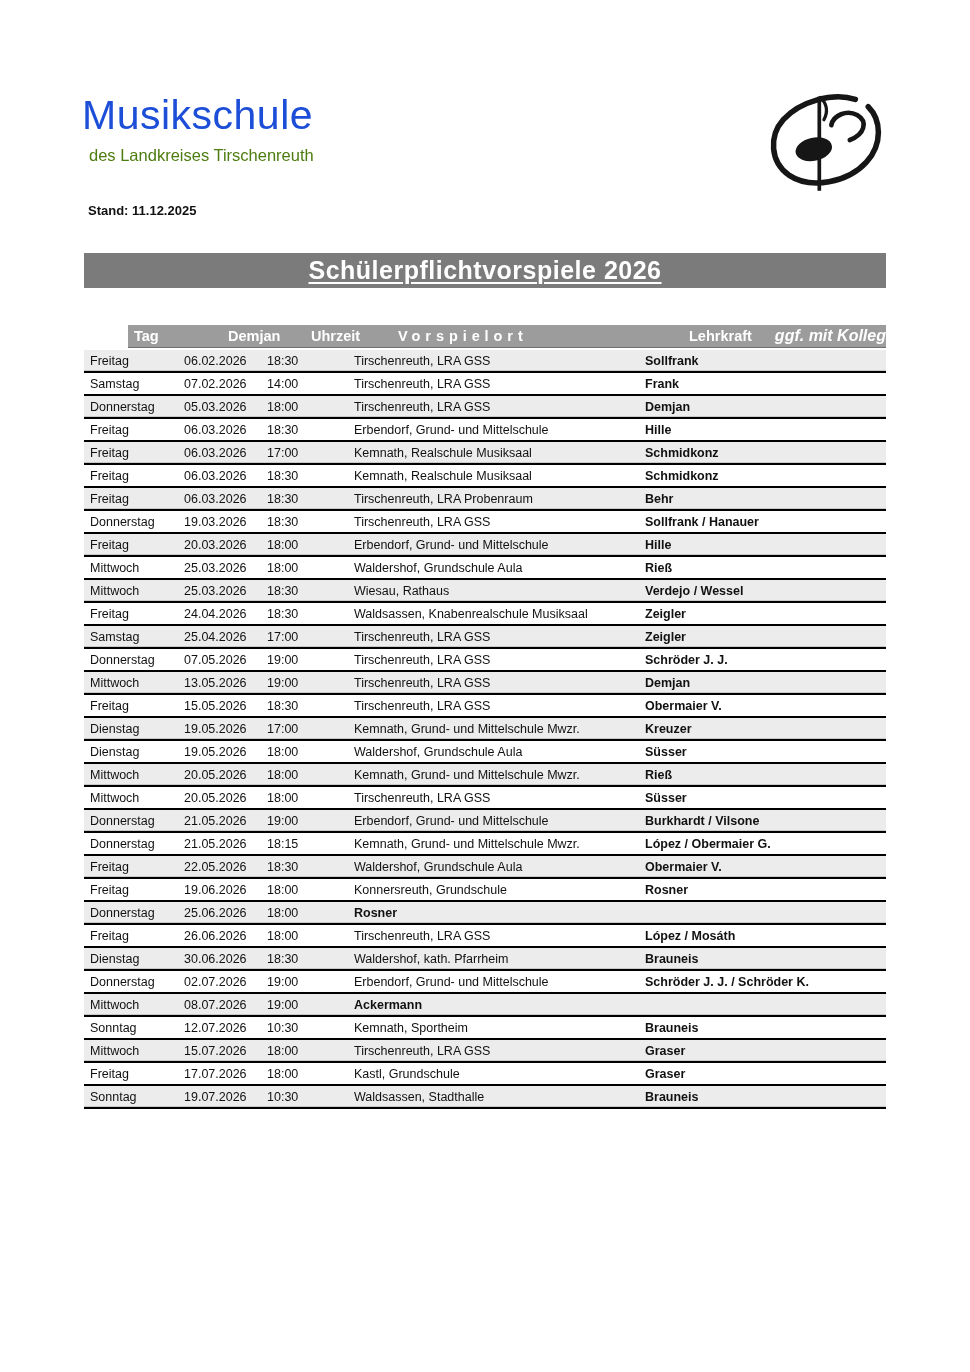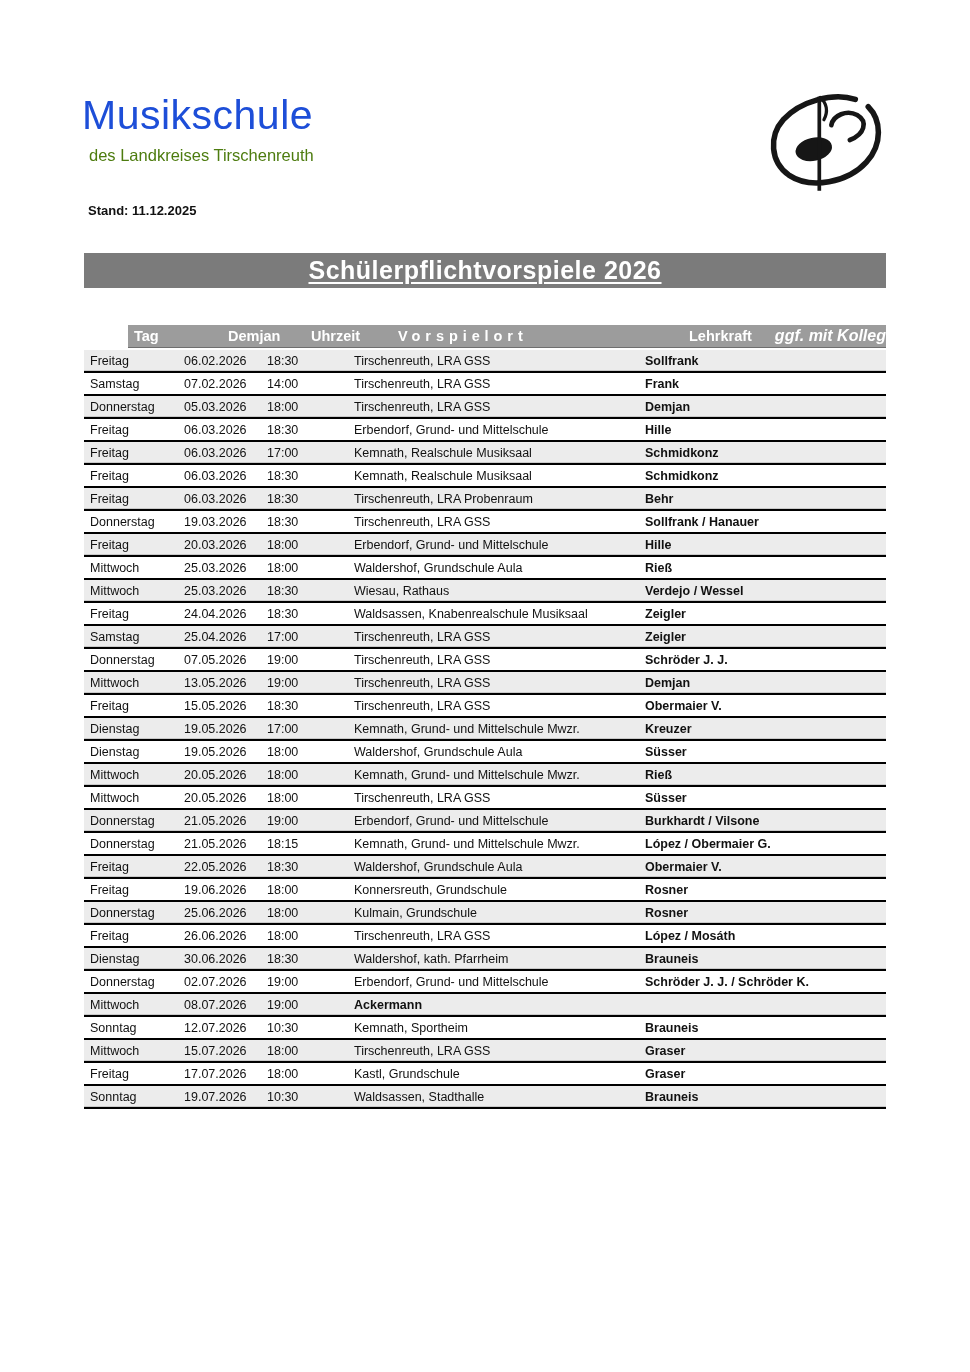--- a/index.html
+++ b/index.html
@@ -264,21 +264,20 @@
     <div class="cell">19.06.2026</div>
     <div class="cell">18:00</div>
     <div class="cell">Konnersreuth, Grundschule</div>
     <div class="cell cell-lehrkraft">Rosner</div>
   </div>
 
   <div class="trow row odd">
     <div class="cell c1">Donnerstag</div>
     <div class="cell">25.06.2026</div>
     <div class="cell">18:00</div>
-    <div class="cell">Kulmain, Grundschule</div>
     <div class="cell cell-lehrkraft">Rosner</div>
   </div>
 
   <div class="trow row even">
     <div class="cell c1">Freitag</div>
     <div class="cell">26.06.2026</div>
     <div class="cell">18:00</div>
     <div class="cell">Tirschenreuth, LRA GSS</div>
     <div class="cell cell-lehrkraft">López / Mosáth</div>
   </div>

